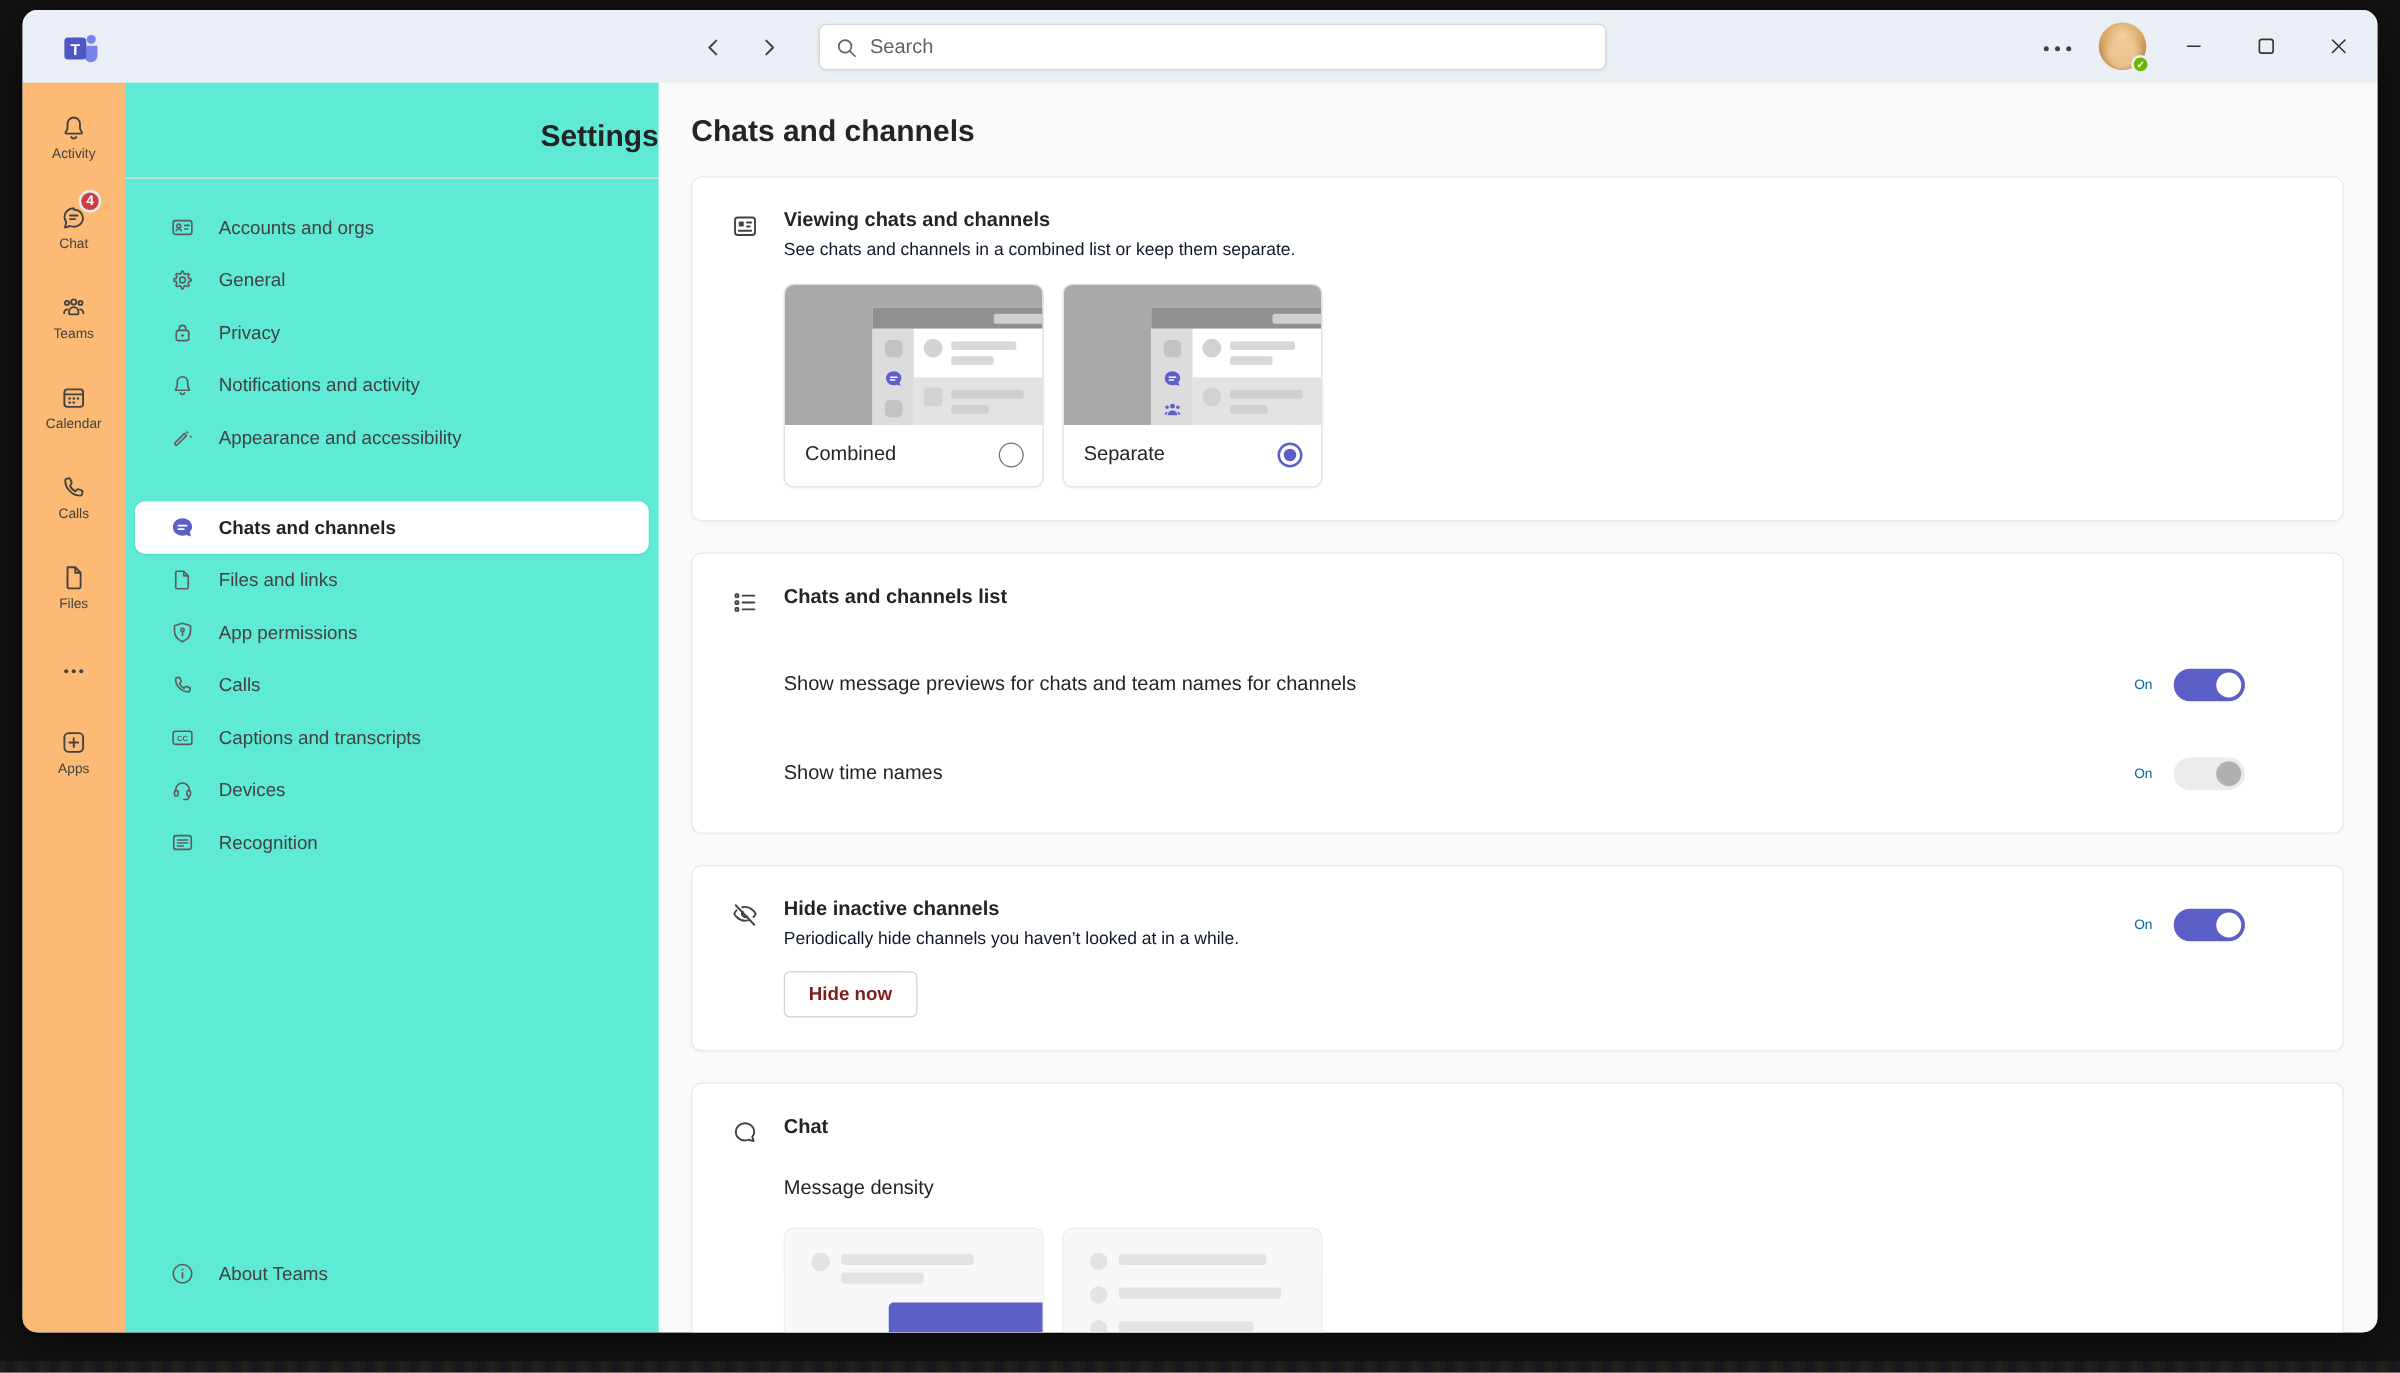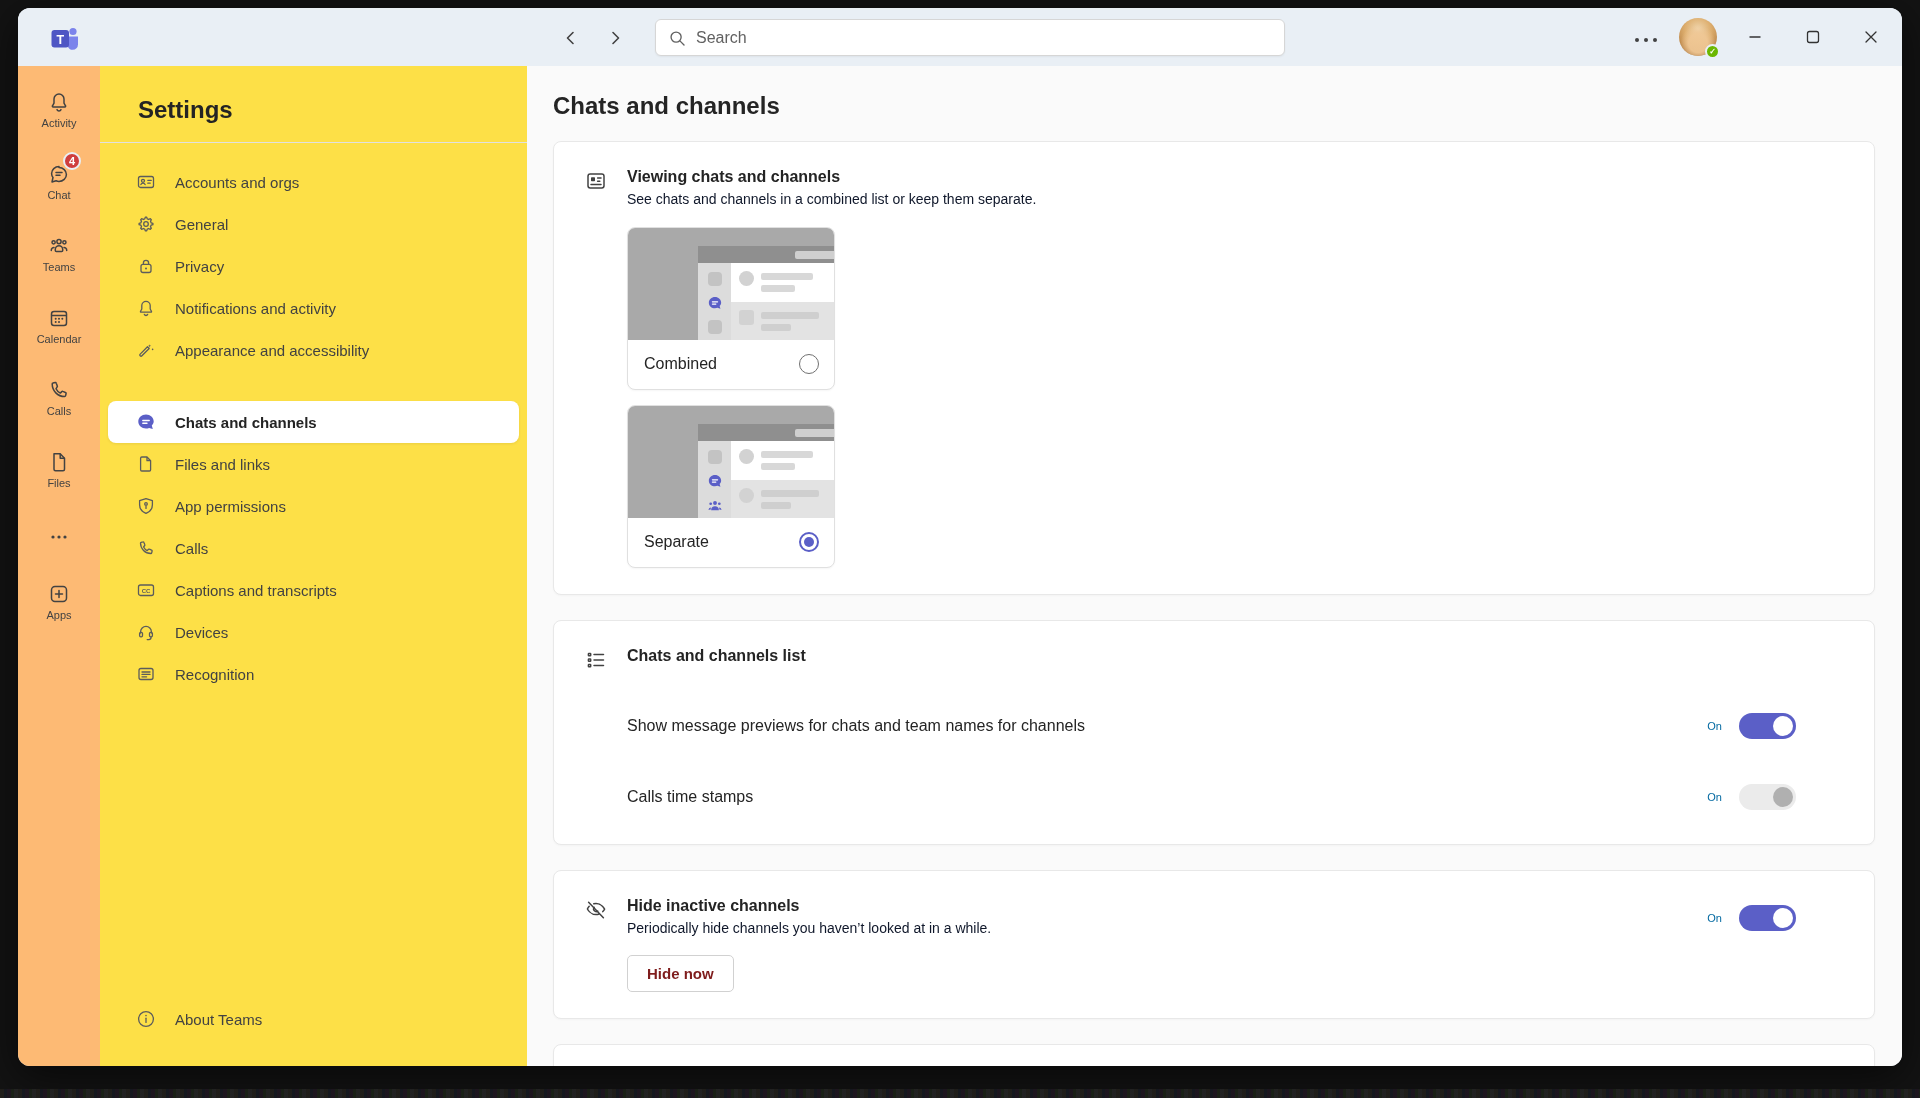--- a/index.html
+++ b/index.html
@@ -69,21 +69,21 @@
     color:#424242; position:relative;
   }
   .rail-item .rlabel{ font-size:11px; color:#424242; }
   .rail-badge{
     position:absolute; top:4px; left:41px; min-width:18px; height:18px; padding:0 4px;
     background:#cf3e3e; border-radius:9px; color:#fff; font-size:11px; font-weight:bold;
     display:flex; align-items:center; justify-content:center; border:2px solid #e9eff5;
   }
   .rail-more{ height:34px; margin-top:12px; margin-bottom:14px; }
   
-  .sidebar{ flex:0 0 427px; background:#fde047; display:flex; flex-direction:column; }
+  .sidebar{ flex:0 0 427px; background:#5eead4; display:flex; flex-direction:column;text-align:right; }
   .sidebar-title{ font-size:24px; font-weight:700; color:#242424; padding:30px 0 18px 38px; }
   .sidebar-divider{ height:1px; background:#e1e1e1; }
   .nav-list{ padding:18px 8px 0 8px; }
   .nav-item{
     display:flex; align-items:center; gap:19px; height:42px; padding-left:28px;
     border-radius:8px; font-size:15px; color:#424242; cursor:pointer;
   }
   .nav-item .nicon{ flex:0 0 20px; width:20px; height:20px; color:#5c5c5c; display:flex; align-items:center; }
   .nav-item.selected{
     background:#fff; color:#242424; font-weight:600;
@@ -102,21 +102,21 @@
   .card{
     background:#fff; border:1px solid #e8e8e8; border-radius:8px;
     padding:26px 28px 26px 30px; margin-bottom:25px;
     display:flex; box-shadow:0 1px 2px rgba(0,0,0,.03);
   }
   .card-icon{ flex:0 0 24px; width:24px; height:24px; color:#424242; margin-right:19px; margin-top:1px; }
   .card-body{ flex:1; min-width:0; }
   .card-title{ font-size:16px; font-weight:600; color:#242424; }
   .card-subtitle{ font-size:14px; color:#0f172a; margin-top:5px; }
   
-  .option-row{ display:flex; gap:15px; margin-top:20px;flex-direction:column; }
+  .option-row{ display:flex; gap:15px; margin-top:20px; }
   .option-card{
     width:208px; border:1px solid #e0e0e0; border-radius:8px; background:#fff;
     overflow:hidden; cursor:pointer; box-shadow:0 1px 2px rgba(0,0,0,.04);
   }
   .option-img{ height:112px; background:#a9a9a9; position:relative; overflow:hidden; }
   .mw{ position:absolute; left:34%; top:16%; width:70%; height:92%; background:#f3f3f3; }
   .mw-titlebar{ height:17px; background:#8f8f8f; position:relative; }
   .mw-pill{ position:absolute; right:5px; top:5px; width:42px; height:8px; background:#cfcfcf; border-radius:2px; }
   .mw-rail{ position:absolute; left:0; top:17px; bottom:0; width:33px; background:#dcdcdc;
             display:flex; flex-direction:column; align-items:center; padding-top:9px; gap:9px; }
@@ -596,21 +596,21 @@
 
             <div class="setting-row">
               <span class="row-label">Show message previews for chats and team names for channels</span>
               <span class="row-right">
                 <span class="state-label">On</span>
                 <span class="toggle"></span>
               </span>
             </div>
 
             <div class="setting-row second">
-              <span class="row-label">Calls time stamps</span>
+              <span class="row-label">Show time names</span>
               <span class="row-right">
                 <span class="state-label">On</span>
                 <span class="toggle off-style"></span>
               </span>
             </div>
           </div>
         </div>
 
         <div class="card">
           <div class="card-icon">

